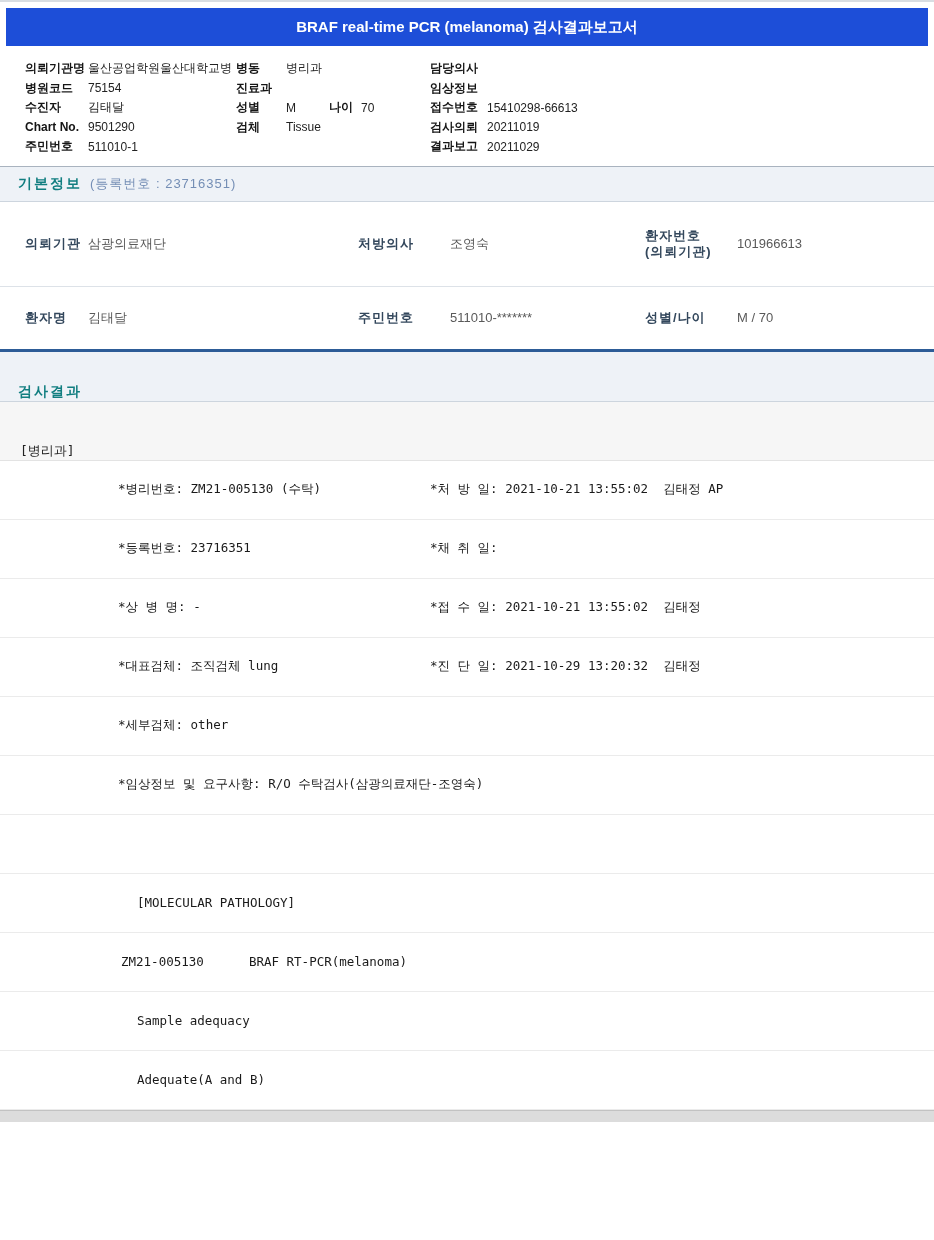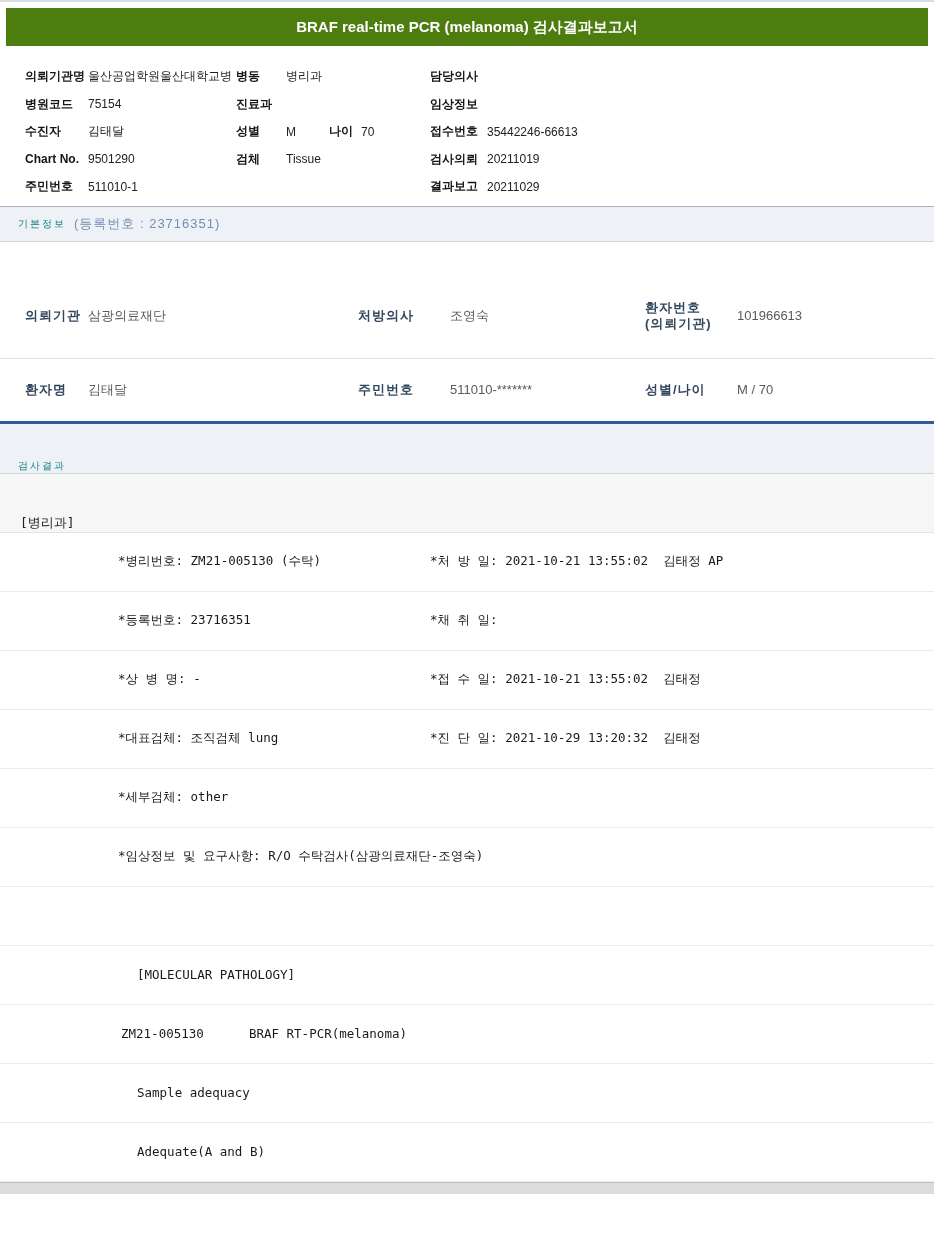--- a/index.html
+++ b/index.html
@@ -3,49 +3,49 @@
 <meta charset="utf-8">
 <style>
   html,body{margin:0;padding:0;}
   body{
     width:934px;height:1240px;overflow:hidden;background:#ffffff;
     font-family:"Liberation Sans", sans-serif;color:#222;
   }
   .top-strip{height:2px;background:#d8dde2;}
   .title-gap{height:6px;}
   .title-bar{
-    height:38px;margin:0 6px;background:#4d7c0f;color:#ffffff;
+    height:38px;margin:0 6px;background:#1d4ed8;color:#ffffff;
     text-align:center;line-height:38px;font-size:15px;font-weight:bold;
   }
   
   .top-info{padding:13px 0 9px 0;}
   .ti-row{
     display:grid;
     grid-template-columns:63px 148px 50px 43px 32px 69px 57px 1fr;
-    padding-left:25px;height:19.5px;font-size:12px;align-items:center;margin-top:8px;
+    padding-left:25px;height:19.5px;font-size:12px;align-items:center;
   }
   .ti-label{font-weight:bold;color:#151515;white-space:nowrap;}
   .ti-value{color:#222;white-space:nowrap;}
   .span3{grid-column:span 3;}
   .col7{grid-column:7;}
   
   .section-band{
     height:34px;background:#eef2f7;border-top:1px solid #a9b3bf;
     border-bottom:1px solid #cdd5de;display:flex;align-items:center;padding-left:18px;
   }
-  .sec-title{color:#117E80;font-weight:normal;font-size:10px;letter-spacing:2px;}
+  .sec-title{color:#117E80;font-weight:bold;font-size:14px;letter-spacing:2px;}
   .sec-sub{color:#748EB5;font-size:13px;margin-left:8px;letter-spacing:1px;}
   .section-band.results{height:49px;border-top:none;align-items:flex-end;}
   
   .bi-table{border-bottom:3px solid #2D5C97;}
   .bi-row{
     display:grid;grid-template-columns:63px 270px 92px 195px 92px 1fr;
     align-items:center;padding-left:25px;font-size:13px;
   }
-  .bi-row.r1{height:84px;border-bottom:1px solid #dde2e8;margin-top:32px;}
+  .bi-row.r1{height:84px;border-bottom:1px solid #dde2e8;}
   .bi-row.r2{height:62px;}
   .bi-label{font-weight:bold;color:#33475C;letter-spacing:1px;white-space:nowrap;}
   .bi-label .line{display:block;line-height:16px;}
   .bi-value{color:#595959;white-space:nowrap;}
   
   .dept-row{
     height:58px;background:#f6f6f6;border-bottom:1px solid #e3e3e3;
     display:flex;align-items:flex-end;padding-left:20px;font-size:13px;color:#222;
     font-family:"DejaVu Sans Mono", monospace;
   }
@@ -90,21 +90,21 @@
       <span class="ti-value"></span>
     </div>
     <div class="ti-row">
       <span class="ti-label">수진자</span>
       <span class="ti-value">김태달</span>
       <span class="ti-label">성별</span>
       <span class="ti-value">M</span>
       <span class="ti-label">나이</span>
       <span class="ti-value">70</span>
       <span class="ti-label">접수번호</span>
-      <span class="ti-value">35442246-66613</span>
+      <span class="ti-value">15410298-66613</span>
     </div>
     <div class="ti-row">
       <span class="ti-label">Chart No.</span>
       <span class="ti-value">9501290</span>
       <span class="ti-label">검체</span>
       <span class="ti-value span3">Tissue</span>
       <span class="ti-label col7">검사의뢰</span>
       <span class="ti-value">20211019</span>
     </div>
     <div class="ti-row">

